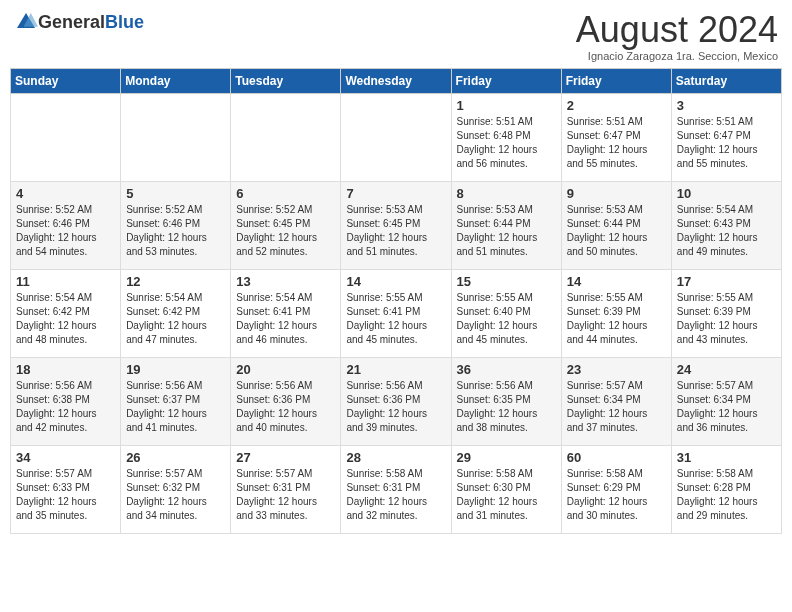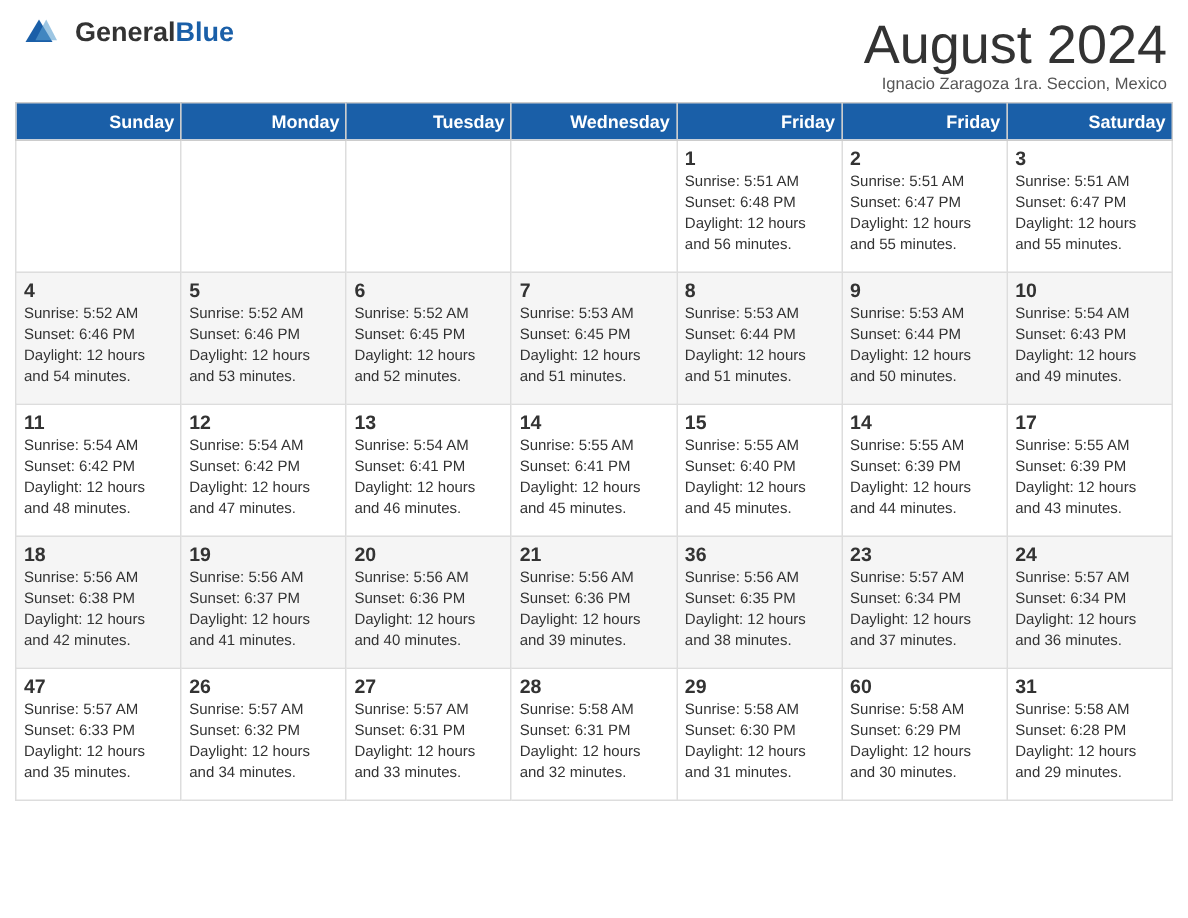--- a/index.html
+++ b/index.html
@@ -13,21 +13,21 @@
     .header {
       display: flex;
       justify-content: space-between;
       align-items: flex-start;
       margin-bottom: 6px;
       padding: 0 4px;
     }
     .logo {
       display: flex;
       align-items: center;
-      gap: 12px;
+      gap: 0;
     }
     .logo-text-general {
       font-size: 18px;
       font-weight: bold;
       color: #333;
       line-height: 1;
     }
     .logo-text-blue {
       font-size: 18px;
       font-weight: bold;
@@ -55,21 +55,21 @@
       width: 100%;
       border-collapse: collapse;
       table-layout: fixed;
     }
     thead tr th {
       background-color: #1a5fa8;
       color: #fff;
       font-size: 12px;
       font-weight: bold;
       padding: 5px 4px;
-      text-align: right;
+      text-align: left;
       border: 1px solid #ccc;
     }
     tbody tr td {
       vertical-align: top;
       padding: 4px 5px;
       border: 1px solid #ddd;
       font-size: 10px;
       color: #333;
       height: 88px;
       background: #fff;
@@ -299,21 +299,21 @@
         <td>
           <span class="day-num">24</span>
           <div class="cell-content" style="white-space: pre-line;">Sunrise: 5:57 AM
 Sunset: 6:34 PM
 Daylight: 12 hours
 and 36 minutes.</div>
         </td>
       </tr>
       <tr>
         <td>
-          <span class="day-num">47</span>
+          <span class="day-num">34</span>
           <div class="cell-content" style="white-space: pre-line;">Sunrise: 5:57 AM
 Sunset: 6:33 PM
 Daylight: 12 hours
 and 35 minutes.</div>
         </td>
         <td>
           <span class="day-num">26</span>
           <div class="cell-content" style="white-space: pre-line;">Sunrise: 5:57 AM
 Sunset: 6:32 PM
 Daylight: 12 hours

